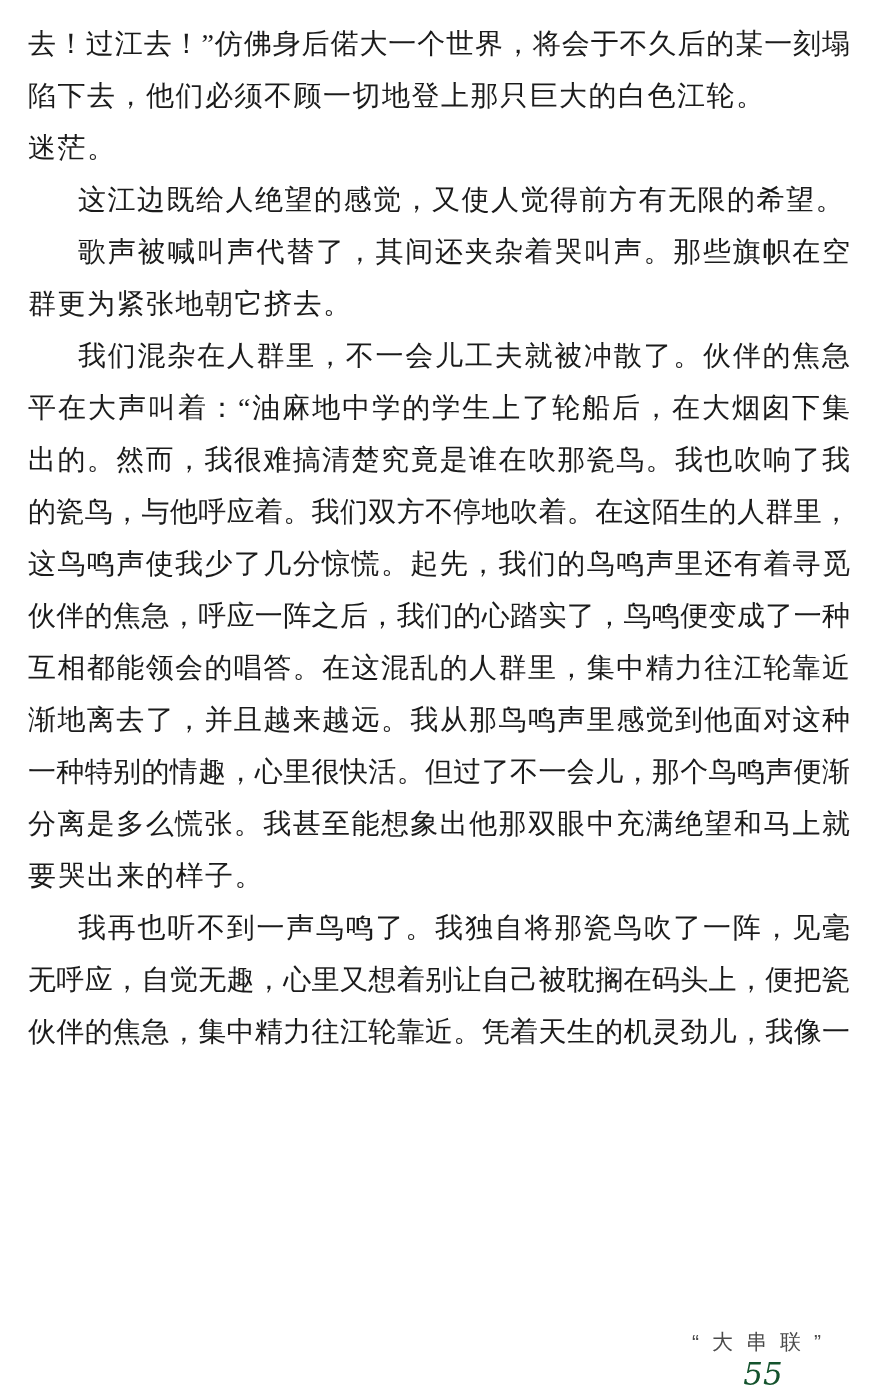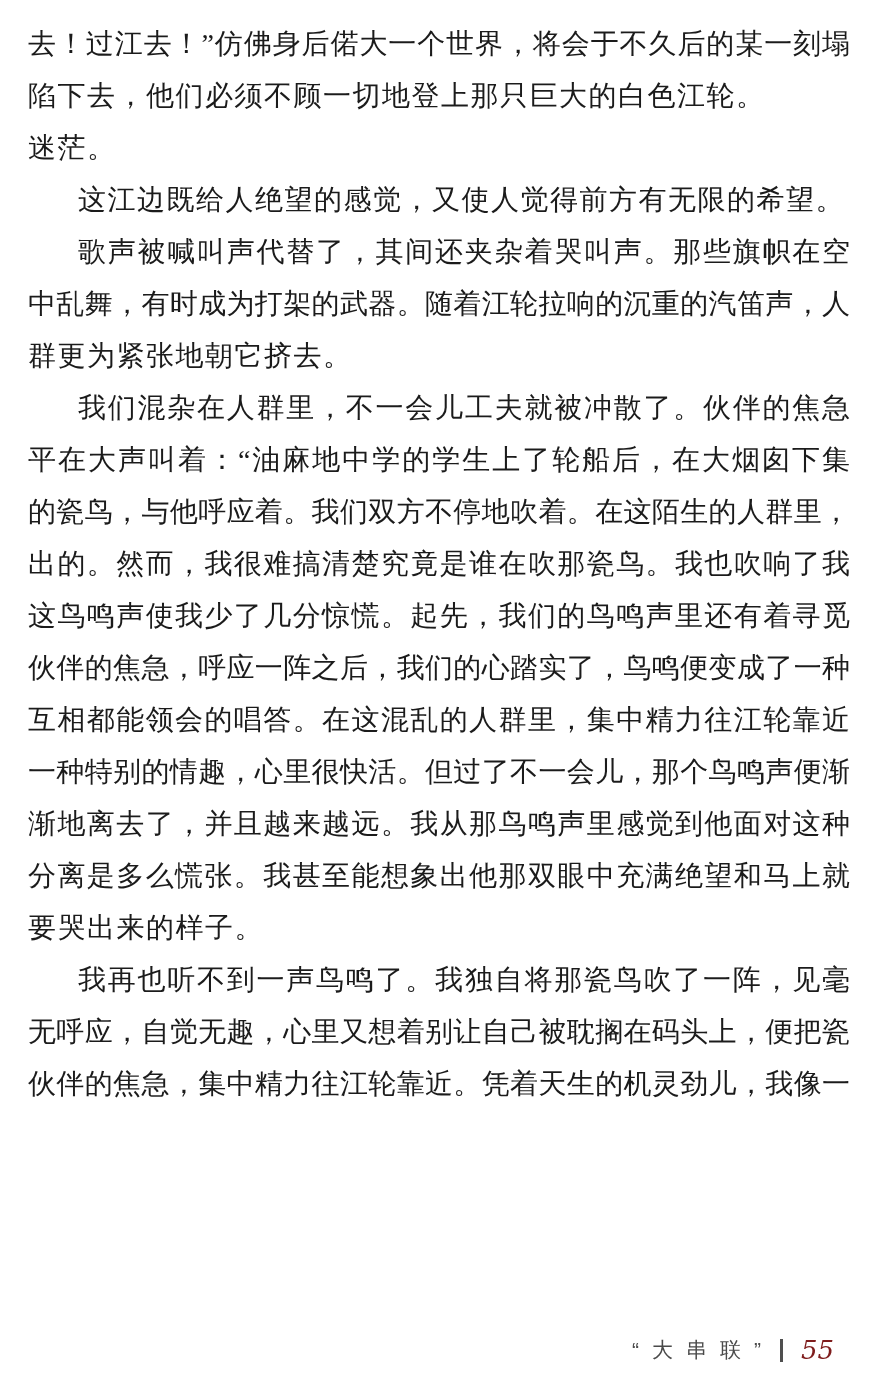--- a/index.html
+++ b/index.html
@@ -42,40 +42,41 @@
   .line.indent {
     padding-left: 50px;
   }
   .footer {
     position: absolute;
     right: 38px;
     top: 1328px;
     height: 44px;
     display: flex;
     align-items: center;
+    flex-direction: column;
   }
   .chapter-title {
     font-family: "Liberation Sans", "DejaVu Sans", sans-serif;
     font-size: 21px;
     letter-spacing: 13px;
     color: #4a4a4a;
     font-weight: 400;
   }
   .footer-divider {
     display: inline-block;
     width: 3px;
     height: 23px;
     background: #4f4f4f;
     margin: 0 18px 0 6px;
   }
   .page-number {
     font-family: "DejaVu Serif", "Liberation Serif", serif;
     font-style: italic;
-    font-size: 26px;
-    color: #7f1d1d;
+    font-size: 31px;
+    color: #14532d;
   }
 </style>
 </head>
 <body>
 
 <div class="page">
 
   <div class="text-block">
 
   <div class="paragraph">
@@ -83,33 +84,32 @@
         <div class="line">陷下去，他们必须不顾一切地登上那只巨大的白色江轮。</div>
       </div>
       <div class="paragraph">
         <div class="line">迷茫。</div>
       </div>
       <div class="paragraph">
         <div class="line indent">这江边既给人绝望的感觉，又使人觉得前方有无限的希望。</div>
       </div>
       <div class="paragraph">
         <div class="line fill indent">歌声被喊叫声代替了，其间还夹杂着哭叫声。那些旗帜在空</div>
-        <div class="line fill">中乱舞，有时成为打架的武器。随着江轮拉响的沉重的汽笛声，人</div>
         <div class="line">群更为紧张地朝它挤去。</div>
       </div>
       <div class="paragraph">
         <div class="line fill indent">我们混杂在人群里，不一会儿工夫就被冲散了。伙伴的焦急</div>
         <div class="line fill">平在大声叫着：“油麻地中学的学生上了轮船后，在大烟囱下集</div>
+        <div class="line fill">出的。然而，我很难搞清楚究竟是谁在吹那瓷鸟。我也吹响了我</div>
         <div class="line fill">的瓷鸟，与他呼应着。我们双方不停地吹着。在这陌生的人群里，</div>
-        <div class="line fill">出的。然而，我很难搞清楚究竟是谁在吹那瓷鸟。我也吹响了我</div>
         <div class="line fill">这鸟鸣声使我少了几分惊慌。起先，我们的鸟鸣声里还有着寻觅</div>
         <div class="line fill">伙伴的焦急，呼应一阵之后，我们的心踏实了，鸟鸣便变成了一种</div>
         <div class="line fill">互相都能领会的唱答。在这混乱的人群里，集中精力往江轮靠近</div>
+        <div class="line fill">渐地离去了，并且越来越远。我从那鸟鸣声里感觉到他面对这种</div>
         <div class="line fill">一种特别的情趣，心里很快活。但过了不一会儿，那个鸟鸣声便渐</div>
-        <div class="line fill">渐地离去了，并且越来越远。我从那鸟鸣声里感觉到他面对这种</div>
         <div class="line fill">分离是多么慌张。我甚至能想象出他那双眼中充满绝望和马上就</div>
         <div class="line">要哭出来的样子。</div>
       </div>
       <div class="paragraph">
         <div class="line fill indent">我再也听不到一声鸟鸣了。我独自将那瓷鸟吹了一阵，见毫</div>
         <div class="line fill">无呼应，自觉无趣，心里又想着别让自己被耽搁在码头上，便把瓷</div>
         <div class="line fill">伙伴的焦急，集中精力往江轮靠近。凭着天生的机灵劲儿，我像一</div>
       </div>
     </div>
 

